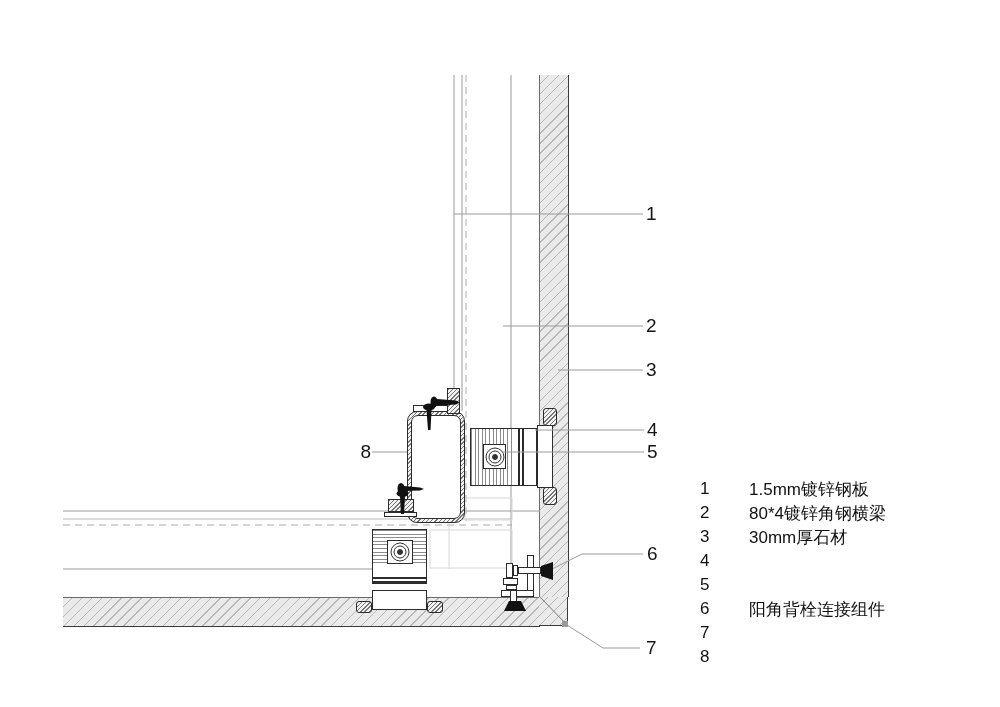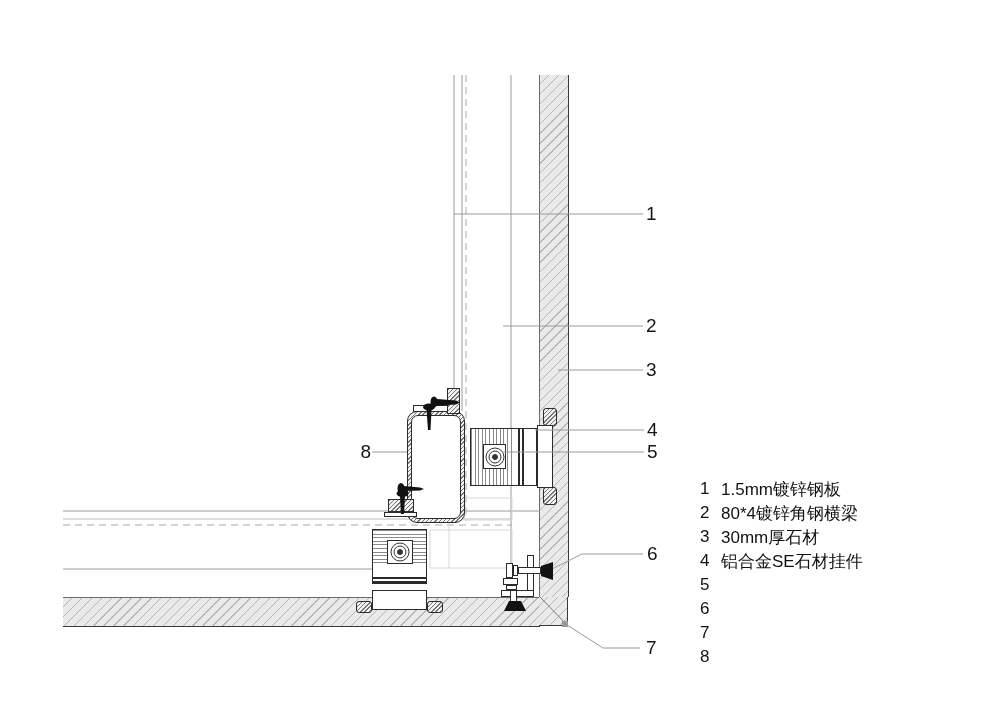--- a/index.html
+++ b/index.html
@@ -33,21 +33,21 @@
   
   .ring{position:absolute;border:1px solid #333;border-radius:50%;left:50%;top:50%;transform:translate(-50%,-50%);}
   
   .lay{position:absolute;left:0;top:0;width:1000px;height:707px;pointer-events:none;}
   
   .callout{position:absolute;font-size:19px;line-height:22px;color:#151515;}
   
   .legend{position:absolute;left:700px;top:477px;font-size:17px;color:#111;}
   .legend-row{display:flex;height:24px;align-items:center;}
   .legend-num{width:21px;flex:0 0 21px;}
-  .legend-text{white-space:nowrap;}
+  .legend-text{white-space:nowrap;margin-left:28px;}
 </style>
 </head>
 <body>
 
 <div class="canvas">
 
   <div class="stone stone-v"></div>
   <div class="stone stone-h"></div>
   <div class="stone stone-c"></div>
 
@@ -163,27 +163,27 @@
     <div class="legend-row">
       <span class="legend-num">2</span>
       <span class="legend-text">80*4镀锌角钢横梁</span>
     </div>
     <div class="legend-row">
       <span class="legend-num">3</span>
       <span class="legend-text">30mm厚石材</span>
     </div>
     <div class="legend-row">
       <span class="legend-num">4</span>
-      <span class="legend-text">铝合金SE石材挂件</span>
     </div>
     <div class="legend-row">
       <span class="legend-num">5</span>
     </div>
     <div class="legend-row">
       <span class="legend-num">6</span>
+      <span class="legend-text">阳角背栓连接组件</span>
     </div>
     <div class="legend-row">
       <span class="legend-num">7</span>
     </div>
     <div class="legend-row">
       <span class="legend-num">8</span>
     </div>
   </div>
 
 </div>

